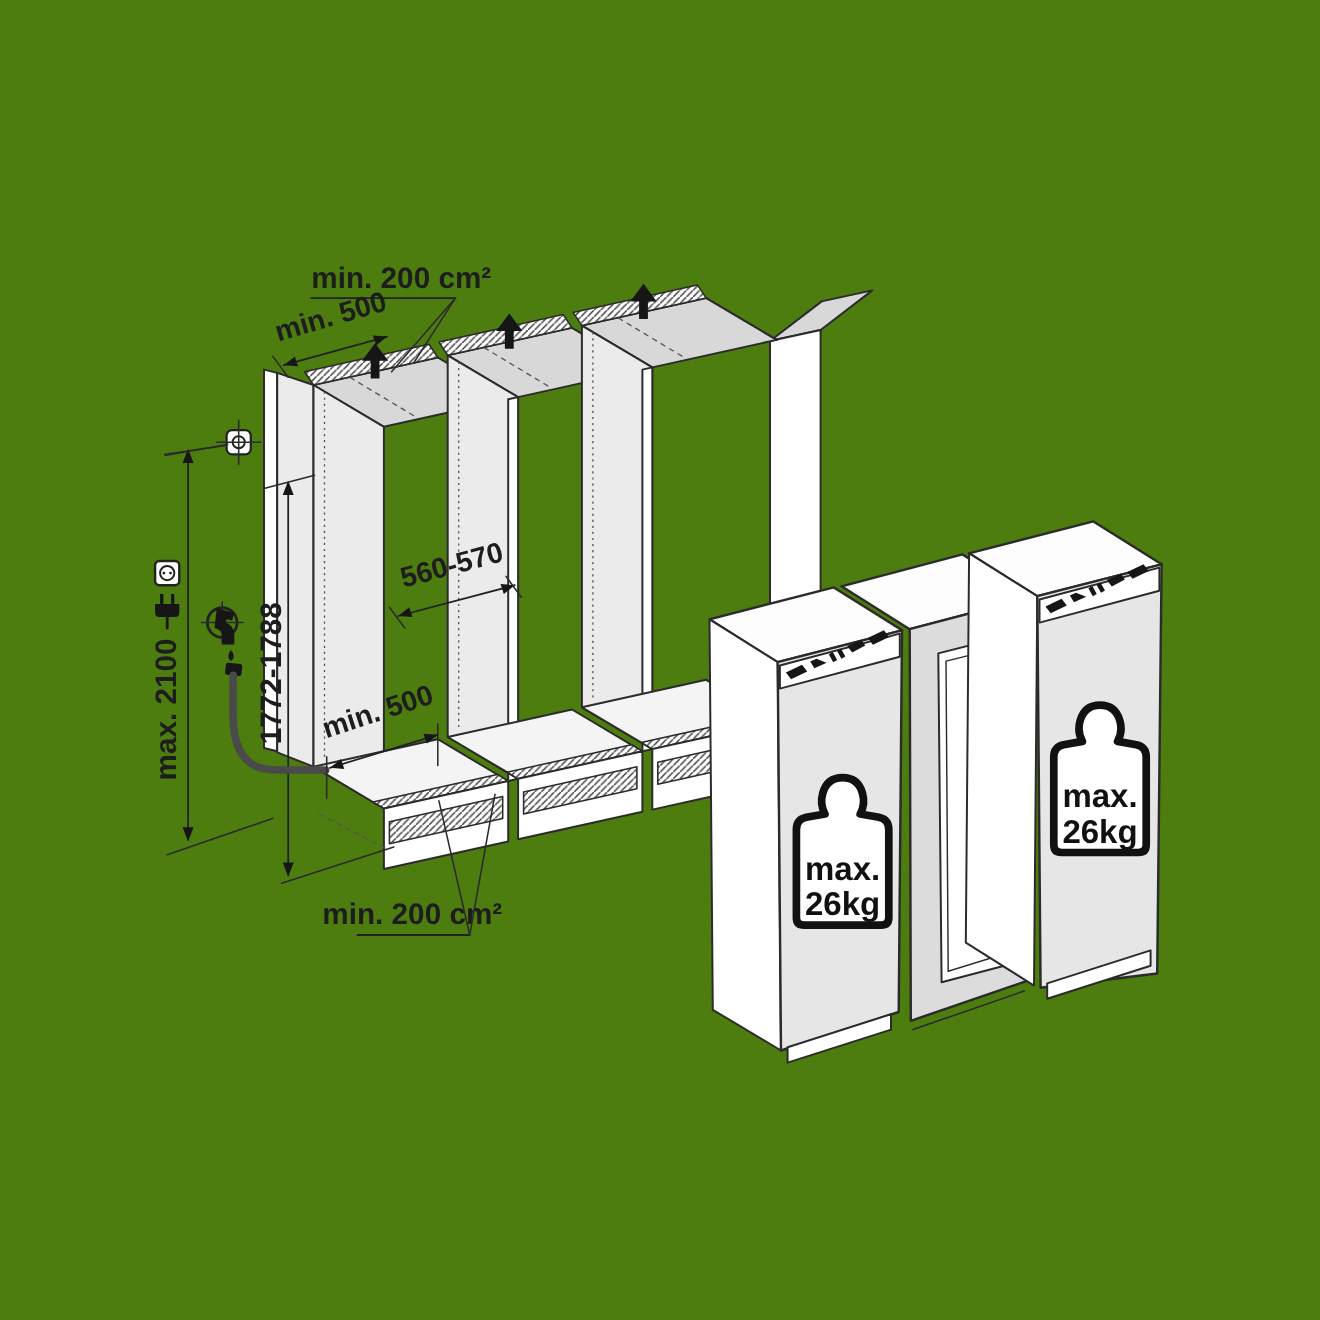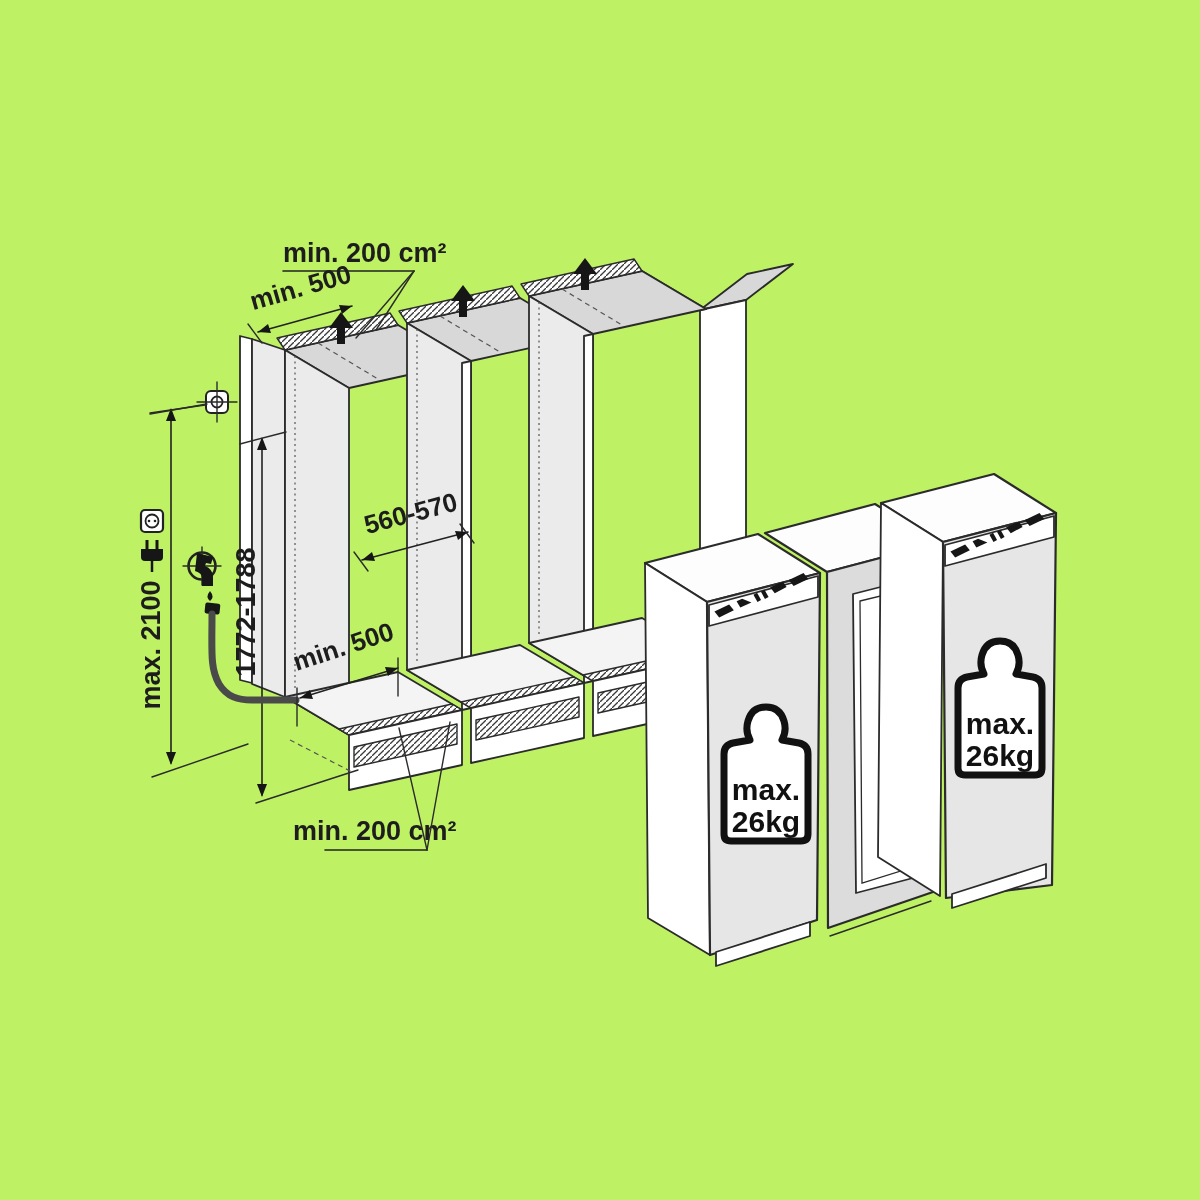--- a/index.html
+++ b/index.html
@@ -1,16 +1,16 @@
 <!DOCTYPE html>
 <html><head>
 <meta charset="utf-8">
 <style>
   html,body{margin:0;padding:0;background:#ffffff;}
-  .stage{position:relative;width:1200px;height:1200px;background:#bef264;overflow:hidden;
+  .stage{position:relative;width:1200px;height:1200px;background:#4d7c0f;overflow:hidden;
          font-family:"Liberation Sans",sans-serif;}
   svg{display:block;}
   .ln   {stroke:#2b2b2b;stroke-width:2;fill:none;stroke-linejoin:round;stroke-linecap:round;}
   .ln-th{stroke:#2b2b2b;stroke-width:1.4;fill:none;stroke-linejoin:round;stroke-linecap:round;}
   .dim  {stroke:#222222;stroke-width:1.6;fill:none;stroke-linecap:round;}
   .dot  {stroke:#555555;stroke-width:1.2;fill:none;stroke-dasharray:2 3.5;}
   .dsh  {stroke:#555555;stroke-width:1.2;fill:none;stroke-dasharray:5 4;}
   .face-ceiling{fill:#d8d8d8;stroke:#2b2b2b;stroke-width:1.8;stroke-linejoin:round;}
   .face-wall   {fill:#ebebeb;stroke:#2b2b2b;stroke-width:1.8;stroke-linejoin:round;}
   .face-floor  {fill:#f4f4f4;stroke:#2b2b2b;stroke-width:1.8;stroke-linejoin:round;}

